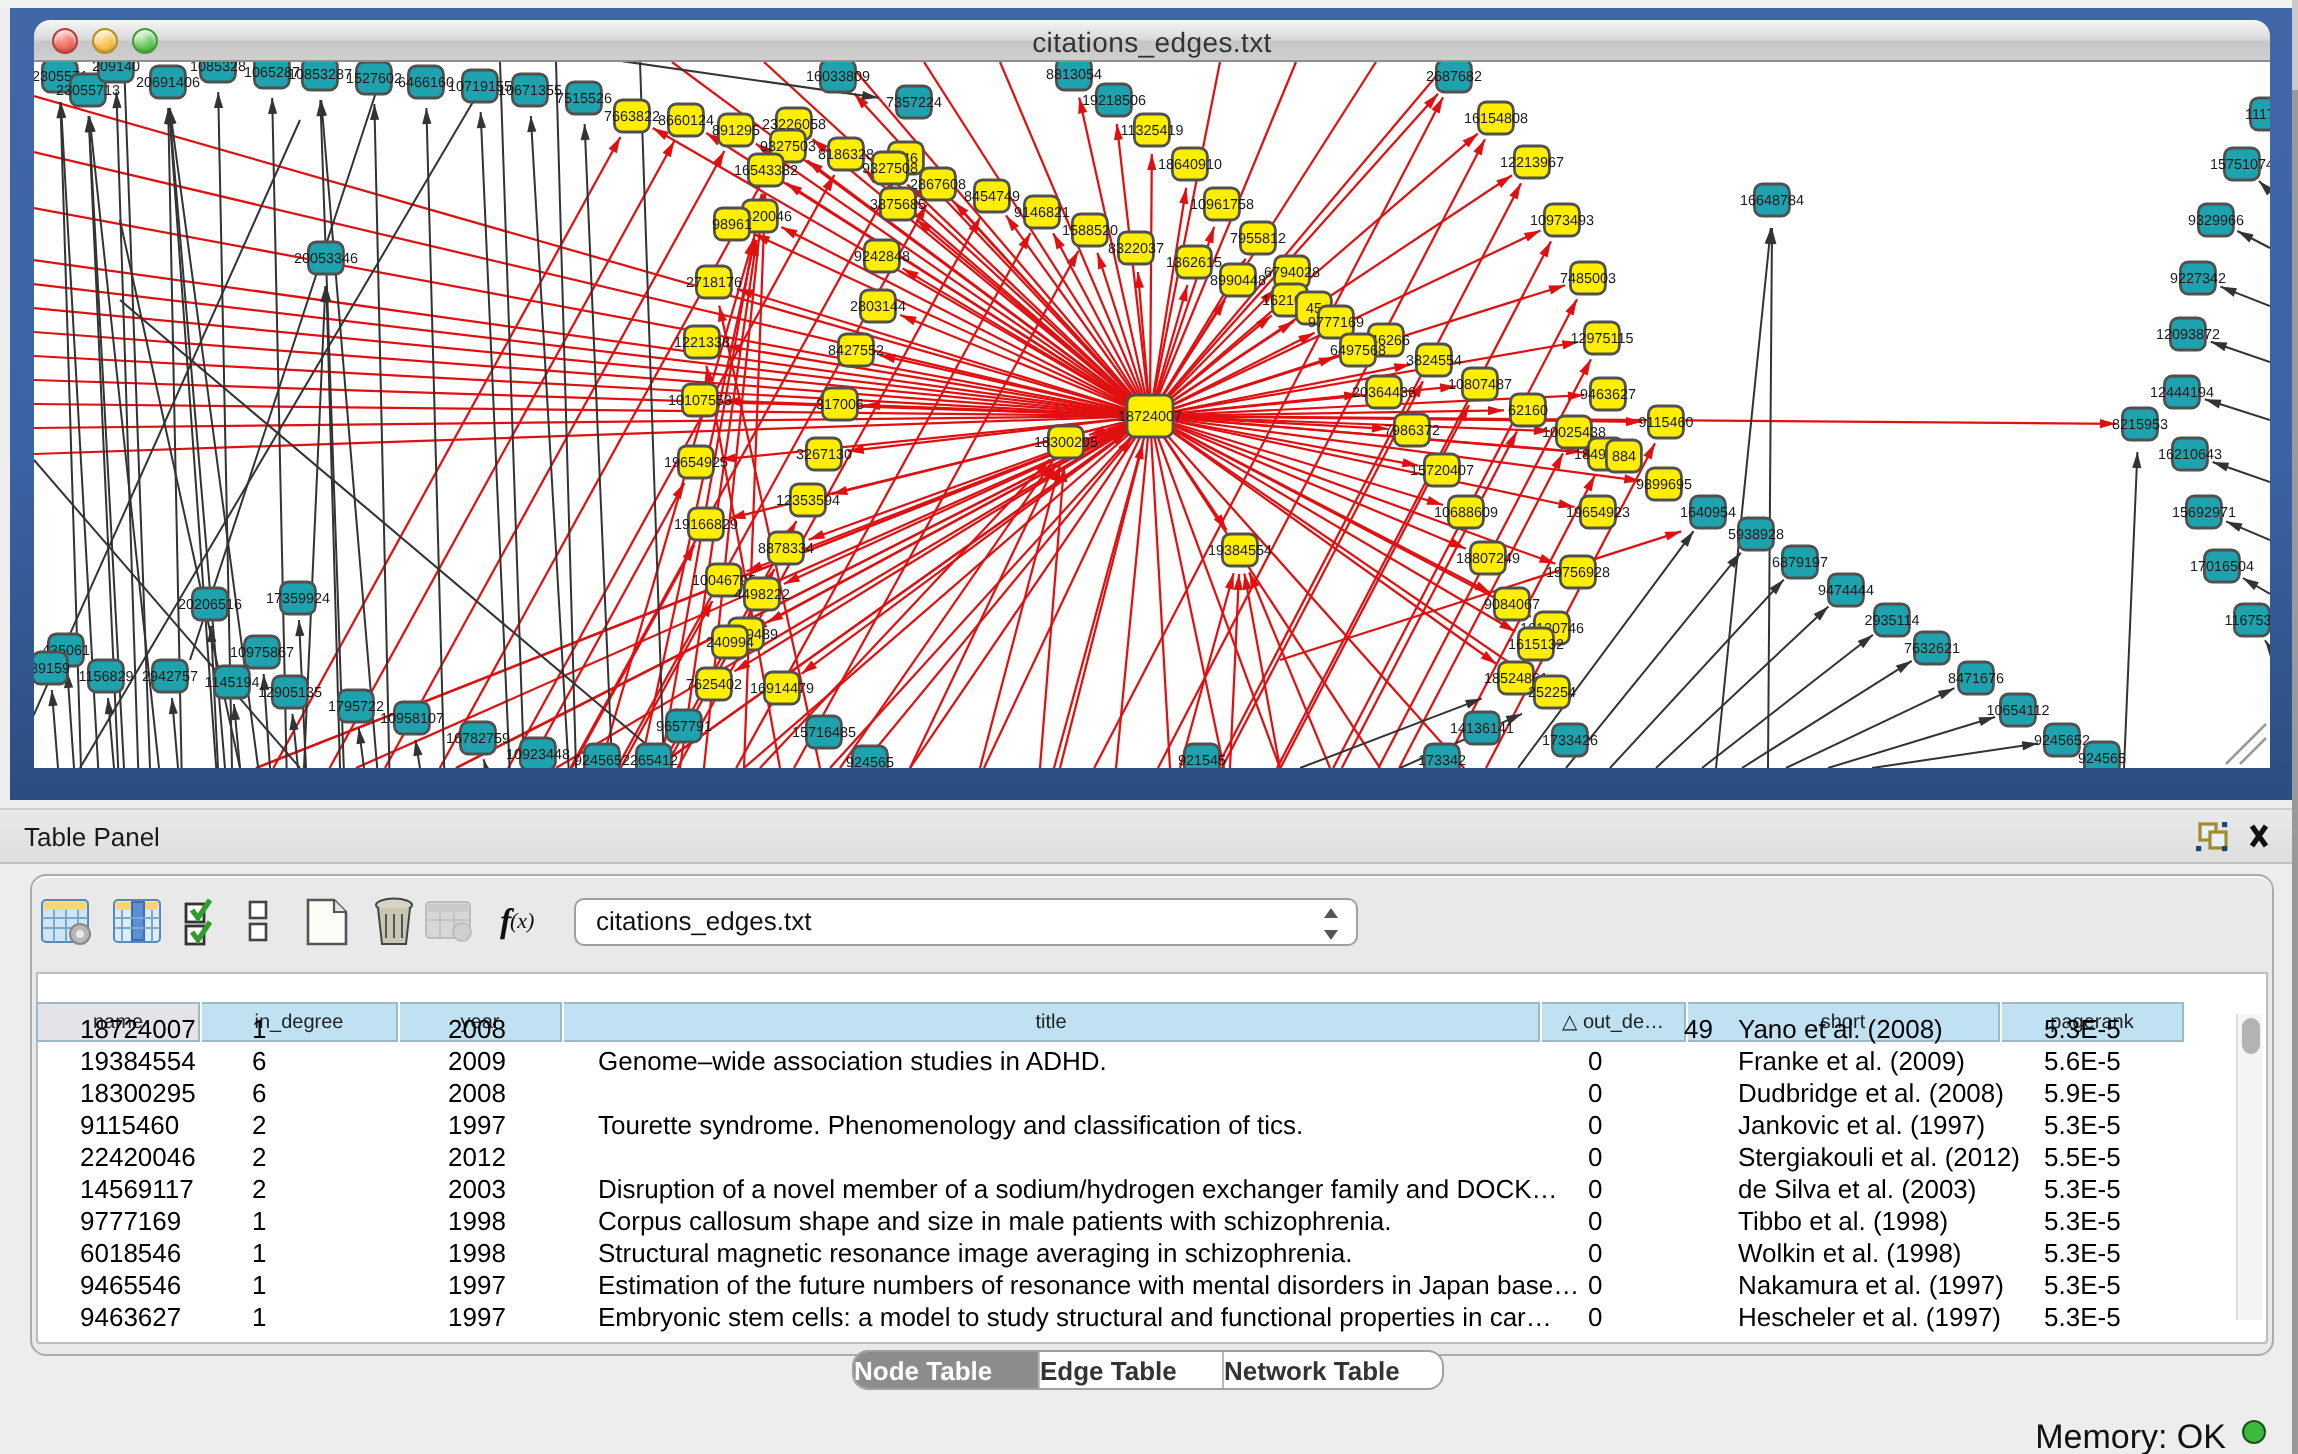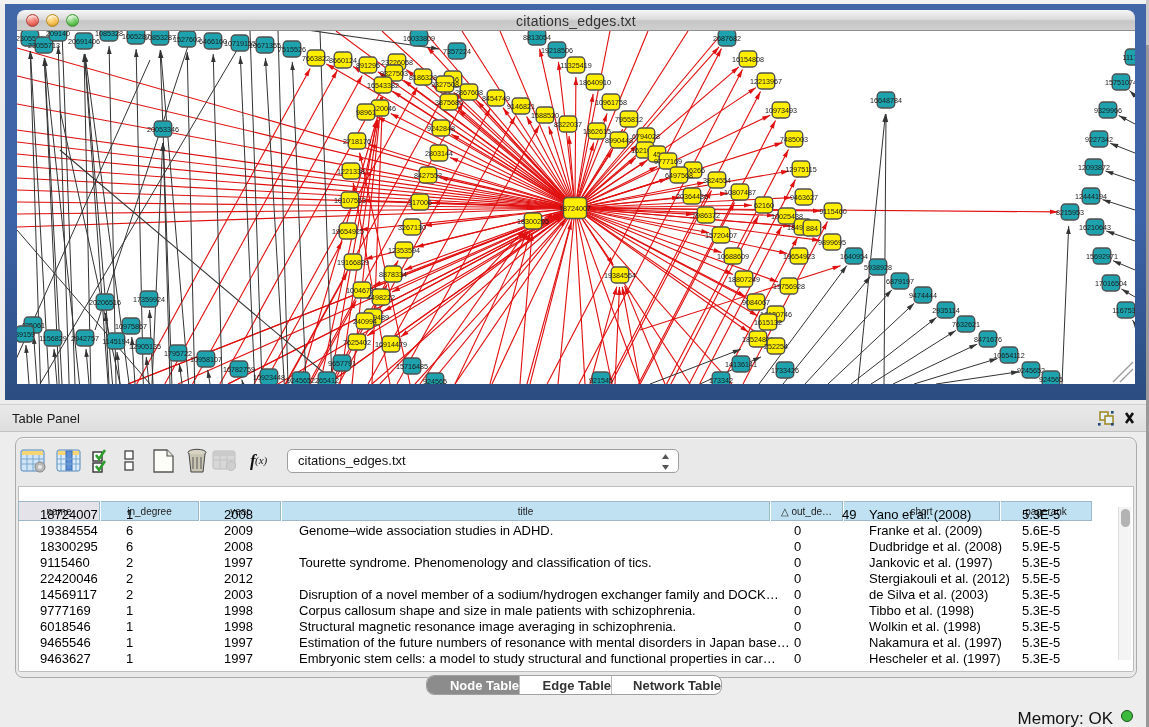--- a/index.html
+++ b/index.html
@@ -30,21 +30,21 @@
  border:1px solid #bdbdbd;border-radius:0 0 2px 2px}
 .hcell{position:absolute;top:501px;height:20px;background:#bfe1f1;border-right:1px solid #9cb9c9;
  border-top:1px solid #9cb9c9;border-bottom:1px solid #9cb9c9;
  font-size:10px;color:#222;text-align:center;line-height:19px}
 .row{position:absolute;left:18px;width:1100px;height:16px;font-size:13px;color:#000}
 .row span{position:absolute;top:0;white-space:nowrap}
 #dd{position:absolute;left:287px;top:449px;width:392px;height:24px;background:#fff;
  border:1px solid #9f9f9f;border-radius:5px;font-size:13px;color:#111;line-height:22px;padding-left:10px}
 #tabs{position:absolute;left:426px;top:675px;width:296px;height:20px;background:#fff;
  border:1px solid #a0a0a0;border-radius:8px;display:flex;font-size:13px;font-weight:bold;color:#333}
-#tabs div{flex:0 0 auto;text-align:right;line-height:19px}
+#tabs div{flex:0 0 auto;text-align:left;line-height:19px}
 #mem{position:absolute;right:36px;top:709px;font-size:17px;color:#111}
 #memdot{position:absolute;left:1121px;top:710px;width:12px;height:12px;border-radius:50%;
  background:#3cba3c;border:1px solid #1c521c}
 #scroll{position:absolute;left:1118px;top:507px;width:13px;height:153px;background:#f4f4f4;border-left:1px solid #ddd}
 #scroll .th{position:absolute;left:2px;top:2px;width:9px;height:18px;border-radius:5px;background:#b3b3b3}
 </style></head>
 <body>
 <div id="topstrip"></div>
 <div id="frame"></div>
 <div id="rightstrip">

